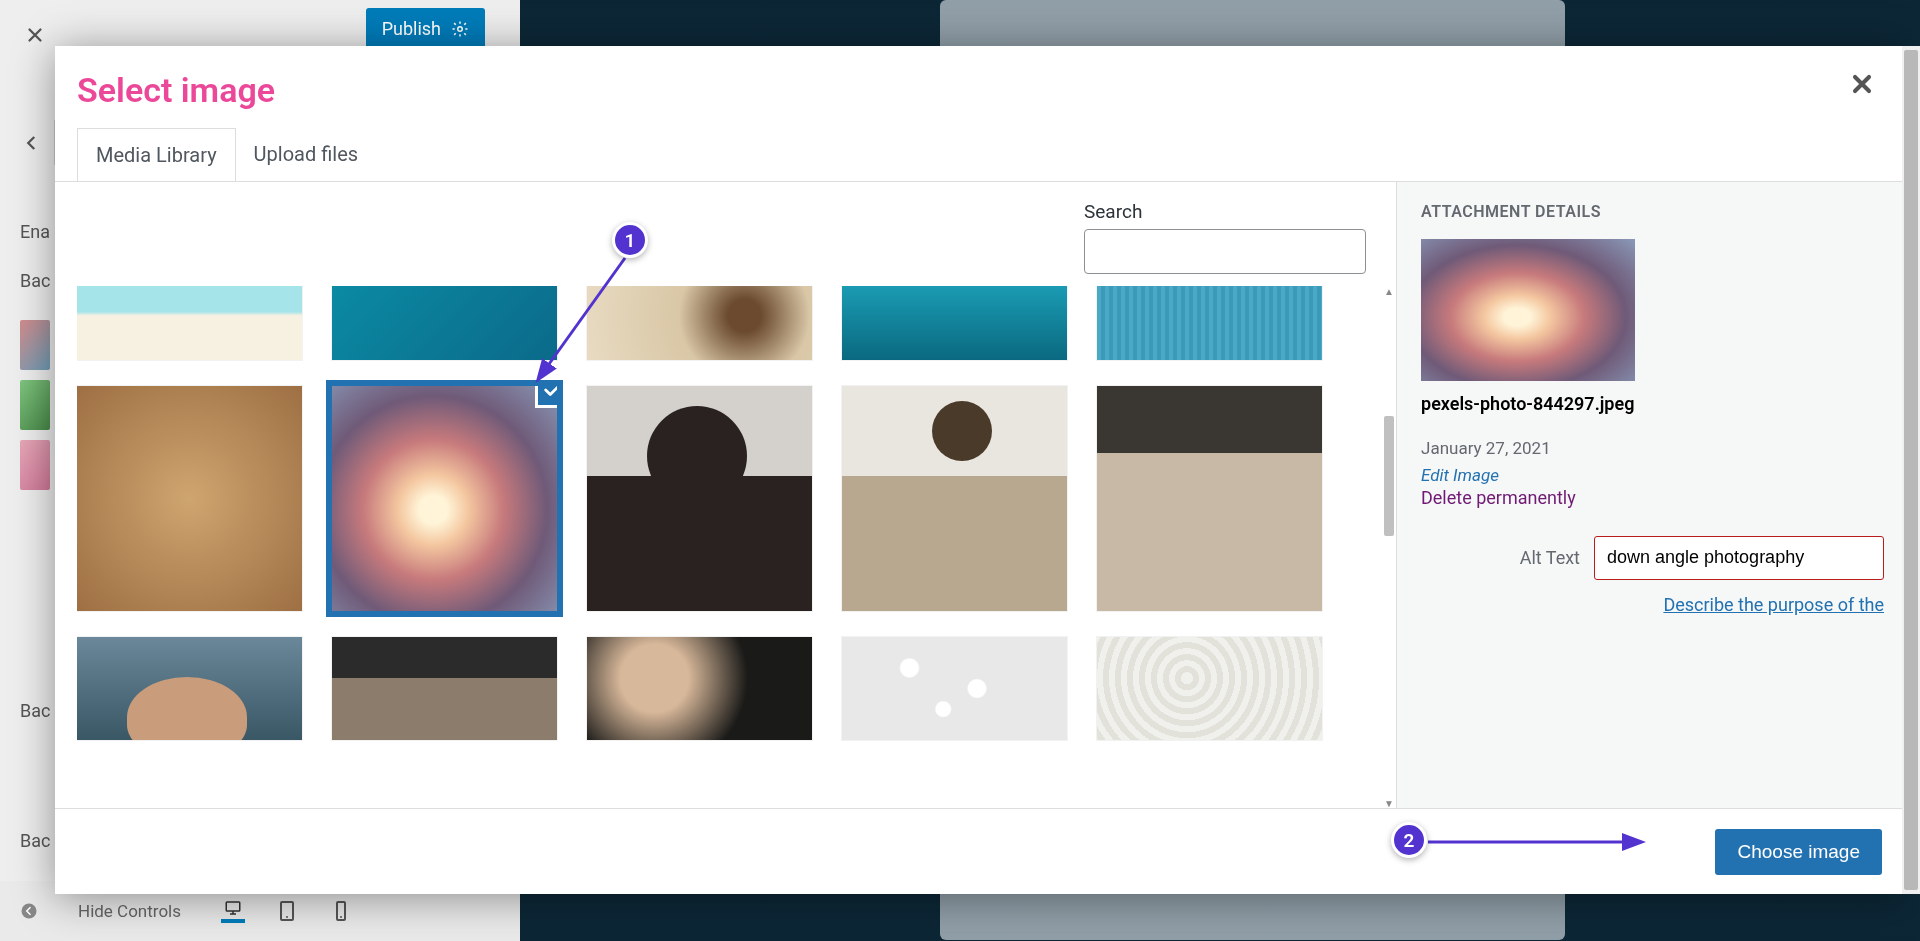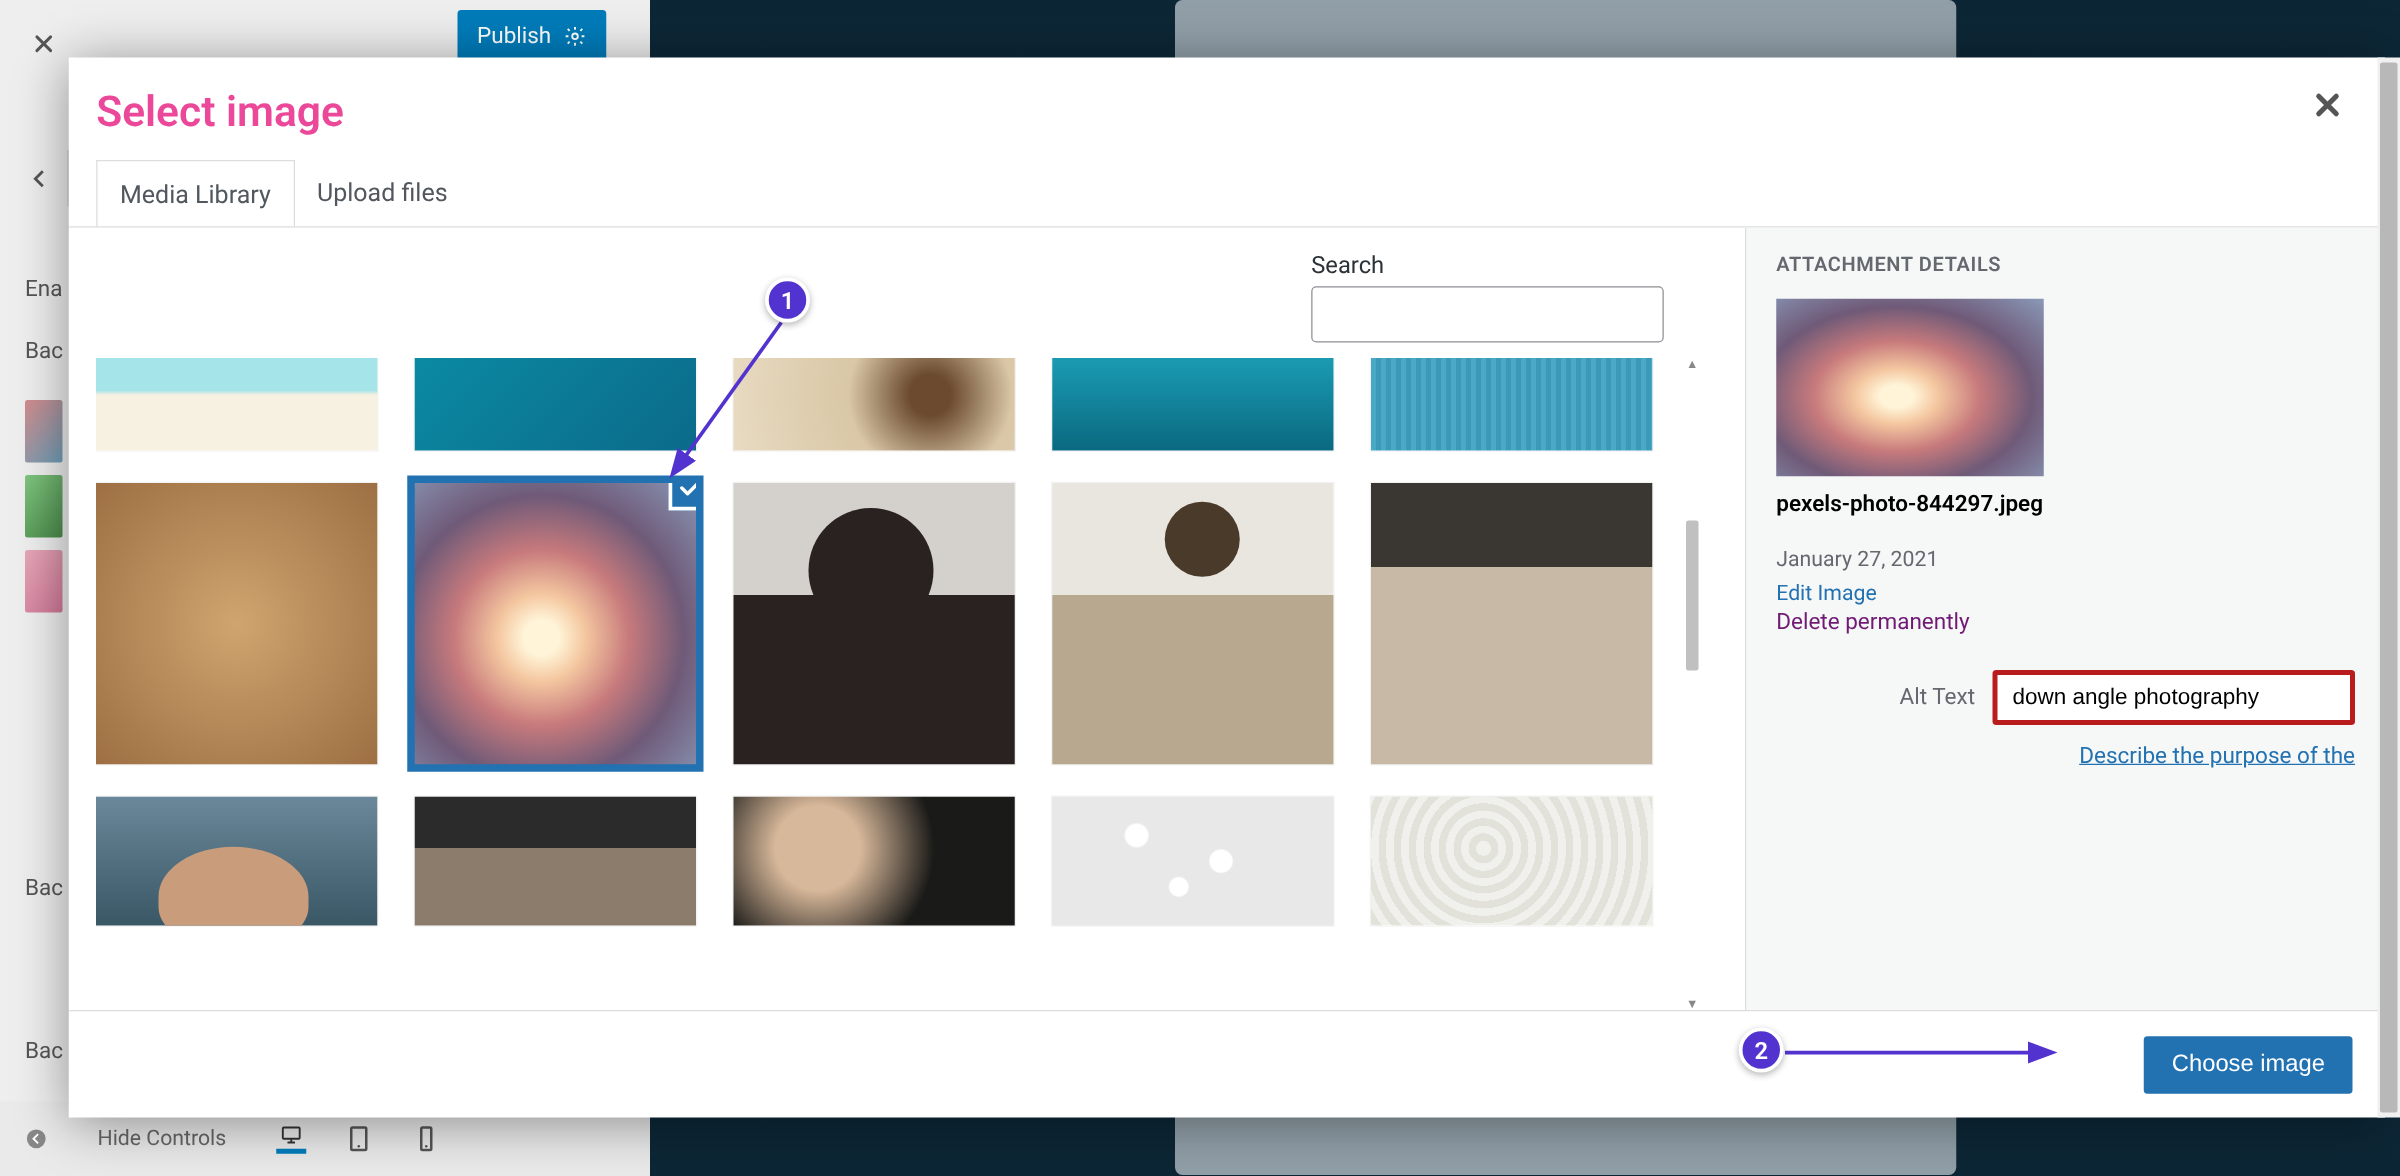--- a/index.html
+++ b/index.html
@@ -33,21 +33,21 @@
 .modal-header { display: flex; align-items: flex-start; justify-content: space-between; padding: 24px 32px 0 22px; }
 .modal-title { font-size: 34px; font-weight: 600; color: #ec4899; }
 .modal-close { width: 28px; height: 28px; cursor: pointer; color: #666; }
 .modal-close svg { width: 100%; height: 100%; }
 
 .tabs { display: flex; margin: 18px 0 0 22px; }
 .tab { padding: 14px 18px; font-size: 20px; color: #50575e; cursor: pointer; }
 .tab.active { border: 1px solid #ddd; border-bottom: 1px solid #fff; margin-bottom: -1px; background: #fff; }
 .tabs-line { border-bottom: 1px solid #ddd; margin-top: 0; }
 
-.modal-body { flex: 1; display: flex; overflow: hidden; gap: 35px; }
+.modal-body { flex: 1; display: flex; overflow: hidden; }
 .media-grid-area { flex: 1; display: flex; flex-direction: column; padding: 18px 0 0 22px; position: relative; }
 .search-row { display: flex; justify-content: flex-end; padding-right: 30px; margin-bottom: 12px; }
 .search-block { display: flex; flex-direction: column; gap: 6px; }
 .search-label { font-size: 19px; color: #2c3338; }
 .search-input { width: 282px; height: 45px; border: 1px solid #8c8f94; border-radius: 4px; padding: 0 10px; font-size: 16px; }
 
 .grid-scroll { flex: 1; overflow: auto; position: relative; }
 .media-grid { display: grid; grid-template-columns: repeat(5, 225px); gap: 30px; row-gap: 26px; align-content: start; }
 .media-item { width: 225px; height: 225px; background: #ddd; position: relative; cursor: pointer; overflow: hidden; box-shadow: 0 0 0 1px rgba(0,0,0,0.05); }
 .media-item.partial-top { height: 74px; }
@@ -74,25 +74,25 @@
 .thumb-chefs { background: linear-gradient(180deg,#2b2b2b 40%, #8c7c6c 40%); }
 .thumb-portrait { background: radial-gradient(circle at 30% 40%, #d8b89a 20%, #1a1a18 55%); }
 .thumb-bubbles { background: radial-gradient(circle at 30% 30%, #fff 5%, transparent 6%), radial-gradient(circle at 60% 50%, #fff 6%, transparent 7%), radial-gradient(circle at 45% 70%, #fff 5%, transparent 6%), #e8e8e8; }
 .thumb-texture { background: repeating-radial-gradient(circle at 40% 40%, #f0f0ec 0 6px, #e2e2da 6px 12px); }
 
 .sidebar-details { width: 512px; background: #f6f7f7; border-left: 1px solid #ddd; padding: 20px 24px; overflow: auto; }
 .details-heading { font-size: 16px; font-weight: 600; letter-spacing: 0.5px; color: #646970; margin-bottom: 18px; }
 .details-thumb { width: 214px; height: 142px; margin-bottom: 12px; }
 .details-filename { font-size: 18px; font-weight: 600; color: #000000; margin-bottom: 4px; }
 .details-meta { font-size: 17px; color: #646970; line-height: 1.7; margin-top: 20px; }
-.edit-link { color: #2271b1; cursor: pointer; display: block; margin-top: 2px; font-size: 17px; }
+.edit-link { color: #2271b1; cursor: pointer; display: block; margin-top: 2px; font-size: 17px; font-style: italic; }
 .delete-link { color: #701a75; cursor: pointer; display: block; margin-top: 2px; font-size: 18px; }
 .alt-row { display: flex; align-items: center; gap: 14px; margin-top: 28px; justify-content: flex-end; }
 .alt-label { font-size: 18px; color: #646970; }
-.alt-input { width: 290px; height: 44px; border: 4px solid #b91c1c; border-radius: 3px; padding: 0 12px; font-size: 18px; }
+.alt-input { width: 290px; height: 44px; border: 1px solid #b91c1c; border-radius: 3px; padding: 0 12px; font-size: 18px; }
 .describe-link { color: #2271b1; text-decoration: underline; font-size: 18px; text-align: right; display:block; margin-top: 14px; }
 
 .modal-footer { height: 86px; border-top: 1px solid #ddd; display: flex; align-items: center; justify-content: flex-end; padding: 0 26px; }
 .choose-btn { background: #2271b1; color: #fff; border: none; padding: 12px 22px; font-size: 19px; border-radius: 3px; cursor: pointer; }
 
 
 .anno-circle { position: absolute; width: 36px; height: 36px; border-radius: 50%; background: #5333cf; color: #fff; display: flex; align-items: center; justify-content: center; font-size: 19px; font-weight: 600; z-index: 50; border: 3px solid #fff; box-shadow: 0 2px 6px rgba(0,0,0,0.3); }
 .anno1 { left: 612px; top: 222px; }
 .anno2 { left: 1391px; top: 822px; }
 svg.anno-arrow { position: absolute; z-index: 49; pointer-events: none; }

